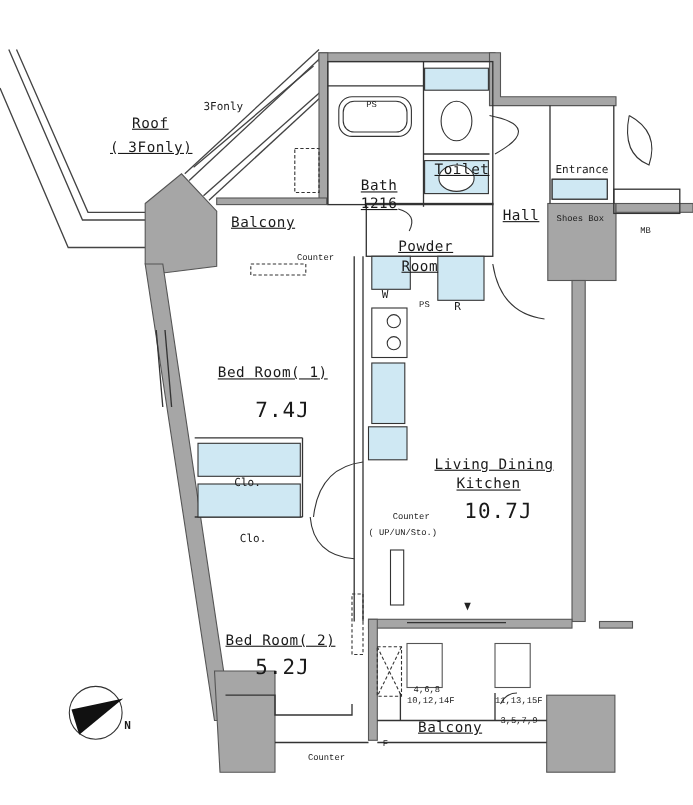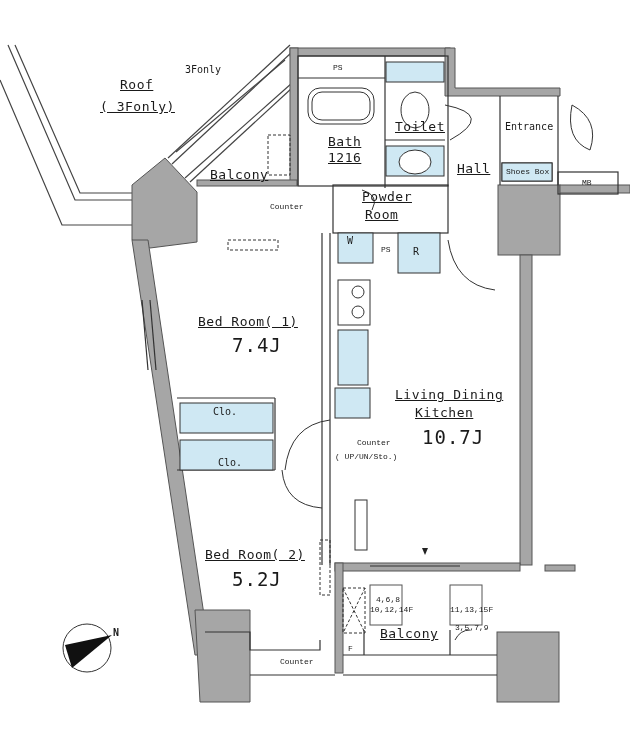--- a/index.html
+++ b/index.html
@@ -1,18 +1,18 @@
 <!DOCTYPE html>
 <html><head>
 <meta charset="utf-8">
 <style>
   html,body{margin:0;padding:0;background:#fff;}
   #plan{position:relative;width:630px;height:732px;overflow:hidden;background:#fff;font-family:"DejaVu Sans Mono","Liberation Mono",monospace;color:#222;}
   #plan svg{position:absolute;left:0;top:0;}
-  .lbl{position:absolute;white-space:nowrap;line-height:1;color:#1a1a1a;}
+  .lbl{position:absolute;white-space:nowrap;line-height:1;color:#1a1a1a;margin-top:28px;}
   .room{font-size:13px;letter-spacing:0.5px;text-decoration:underline;}
   .area{font-size:19px;letter-spacing:1px;}
   .small{font-size:10px;}
   .tiny{font-size:8px;font-family:Liberation Mono, monospace;}
 </style>
 </head>
 <body>
 
 <div id="plan">
 <svg width="630" height="732" viewBox="0 0 630 732">
@@ -148,21 +148,21 @@
 <span class="lbl room" style="left:395px;top:120px">Toilet</span>
 <span class="lbl small" style="left:505px;top:122px">Entrance</span>
 <span class="lbl room" style="left:457px;top:162px">Hall</span>
 <span class="lbl tiny" style="left:506px;top:168px">Shoes Box</span>
 <span class="lbl tiny" style="left:582px;top:179px">MB</span>
 <span class="lbl room" style="left:362px;top:190px">Powder</span>
 <span class="lbl room" style="left:365px;top:208px">Room</span>
 <span class="lbl small" style="left:347px;top:236px">W</span>
 <span class="lbl tiny" style="left:381px;top:246px">PS</span>
 <span class="lbl small" style="left:413px;top:247px">R</span>
-<span class="lbl room" style="left:198px;top:315px">Bed Room( 1)</span>
+<span class="lbl room" style="left:198px;top:305px">Bed Room( 1)</span>
 <span class="lbl area" style="left:232px;top:336px">7.4J</span>
 <span class="lbl small" style="left:213px;top:407px">Clo.</span>
 <span class="lbl small" style="left:218px;top:458px">Clo.</span>
 <span class="lbl room" style="left:395px;top:388px">Living Dining</span>
 <span class="lbl room" style="left:415px;top:406px">Kitchen</span>
 <span class="lbl area" style="left:422px;top:428px">10.7J</span>
 <span class="lbl tiny" style="left:357px;top:439px">Counter</span>
 <span class="lbl tiny" style="left:335px;top:453px">( UP/UN/Sto.)</span>
 <span class="lbl room" style="left:205px;top:548px">Bed Room( 2)</span>
 <span class="lbl area" style="left:232px;top:570px">5.2J</span>

